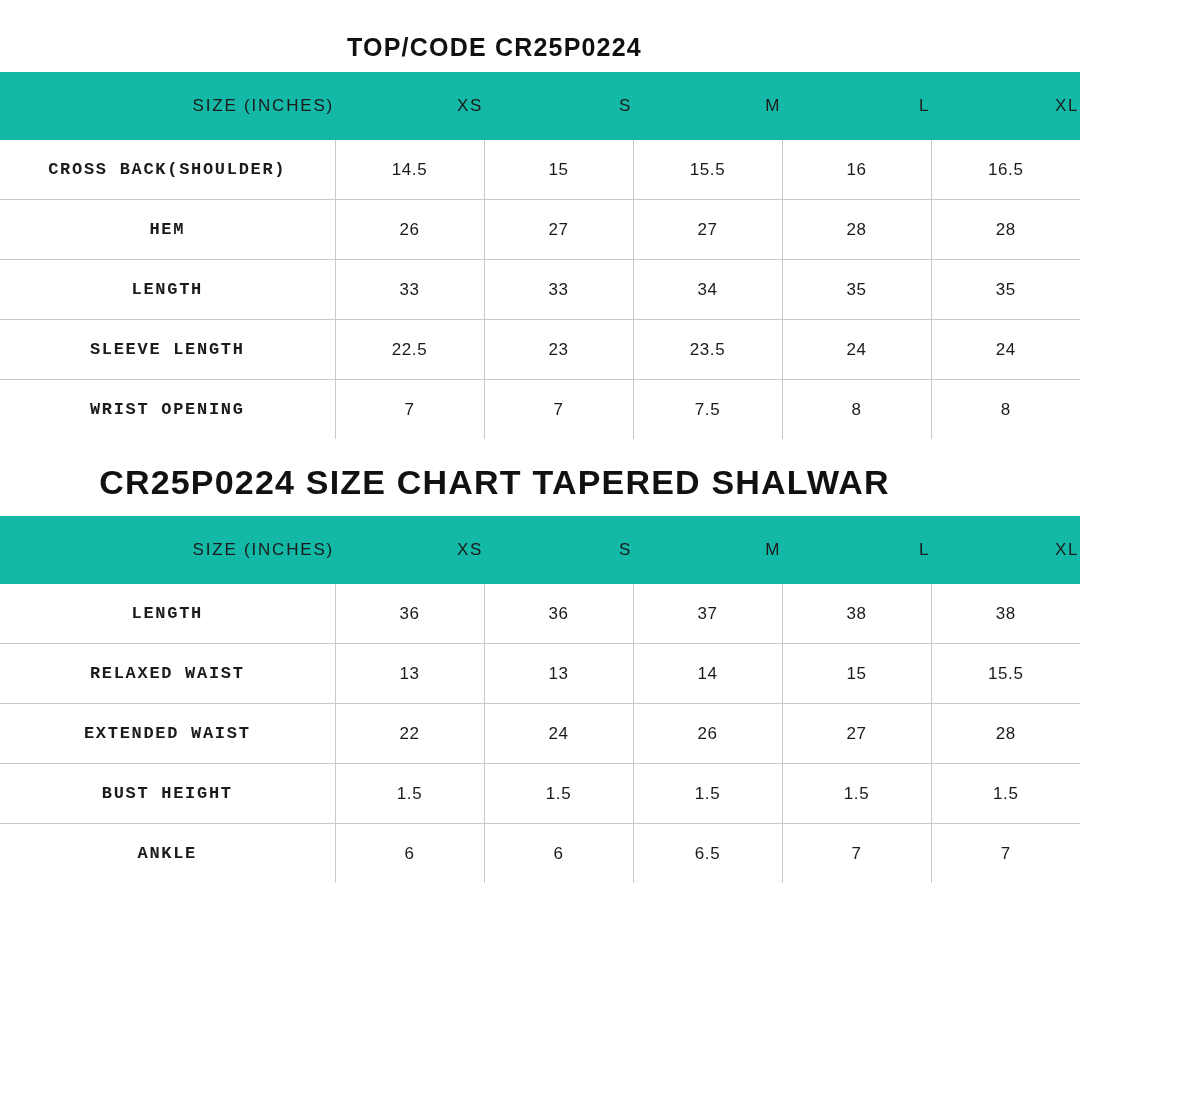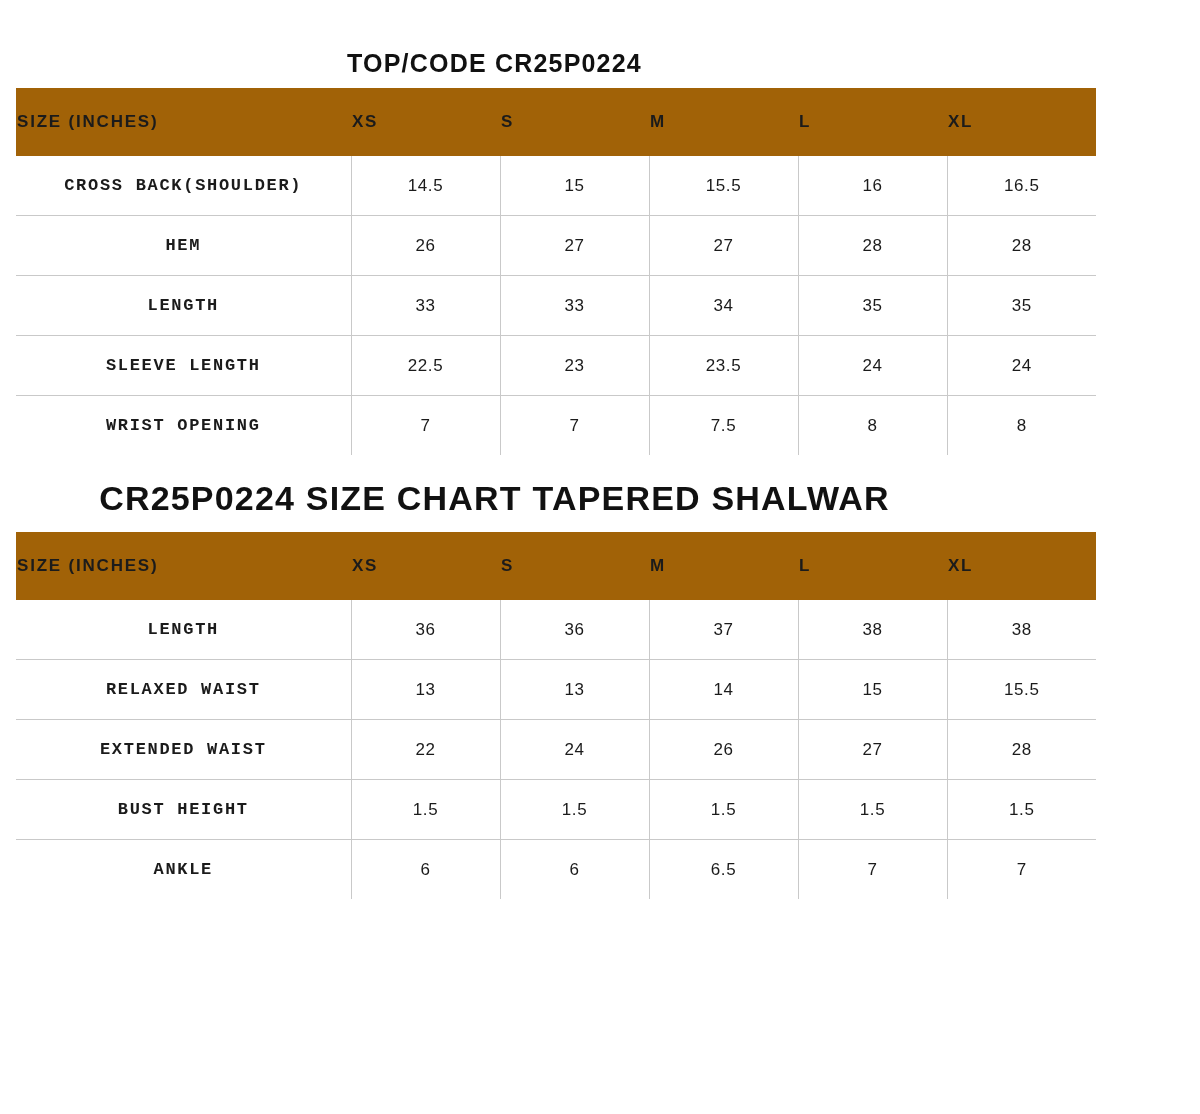--- a/index.html
+++ b/index.html
@@ -10,21 +10,21 @@
   body {
     width: 1200px;
     height: 1114px;
     font-family: "Liberation Sans", sans-serif;
     color: #1a1a1a;
     overflow: hidden;
   }
   .page {
     width: 989px;
     box-sizing: border-box;
-    padding: 16px;
+    padding: 0;
   }
   .chart-title {
     text-align: center;
     font-weight: bold;
     letter-spacing: 1.2px;
     color: #111111;
   }
   #title-top {
     font-size: 25px;
     padding-top: 33px;
@@ -35,28 +35,28 @@
     padding-top: 24px;
     padding-bottom: 14px;
   }
   table.size-table {
     border-collapse: collapse;
     width: 1080px;
     margin: 0 auto;
     table-layout: fixed;
   }
   table.size-table thead th {
-    background: #a16207;
+    background: #14b8a6;
     color: #1b1b1b;
     font-size: 17px;
-    font-weight: bold;
+    font-weight: normal;
     letter-spacing: 1.6px;
     height: 66px;
     border: none;
-    text-align: left;
+    text-align: right;
     vertical-align: middle;
   }
   table.size-table thead th.label-col {
     letter-spacing: 1.8px;
   }
   table.size-table tbody td {
     height: 57px;
     text-align: center;
     vertical-align: middle;
     font-size: 17px;

